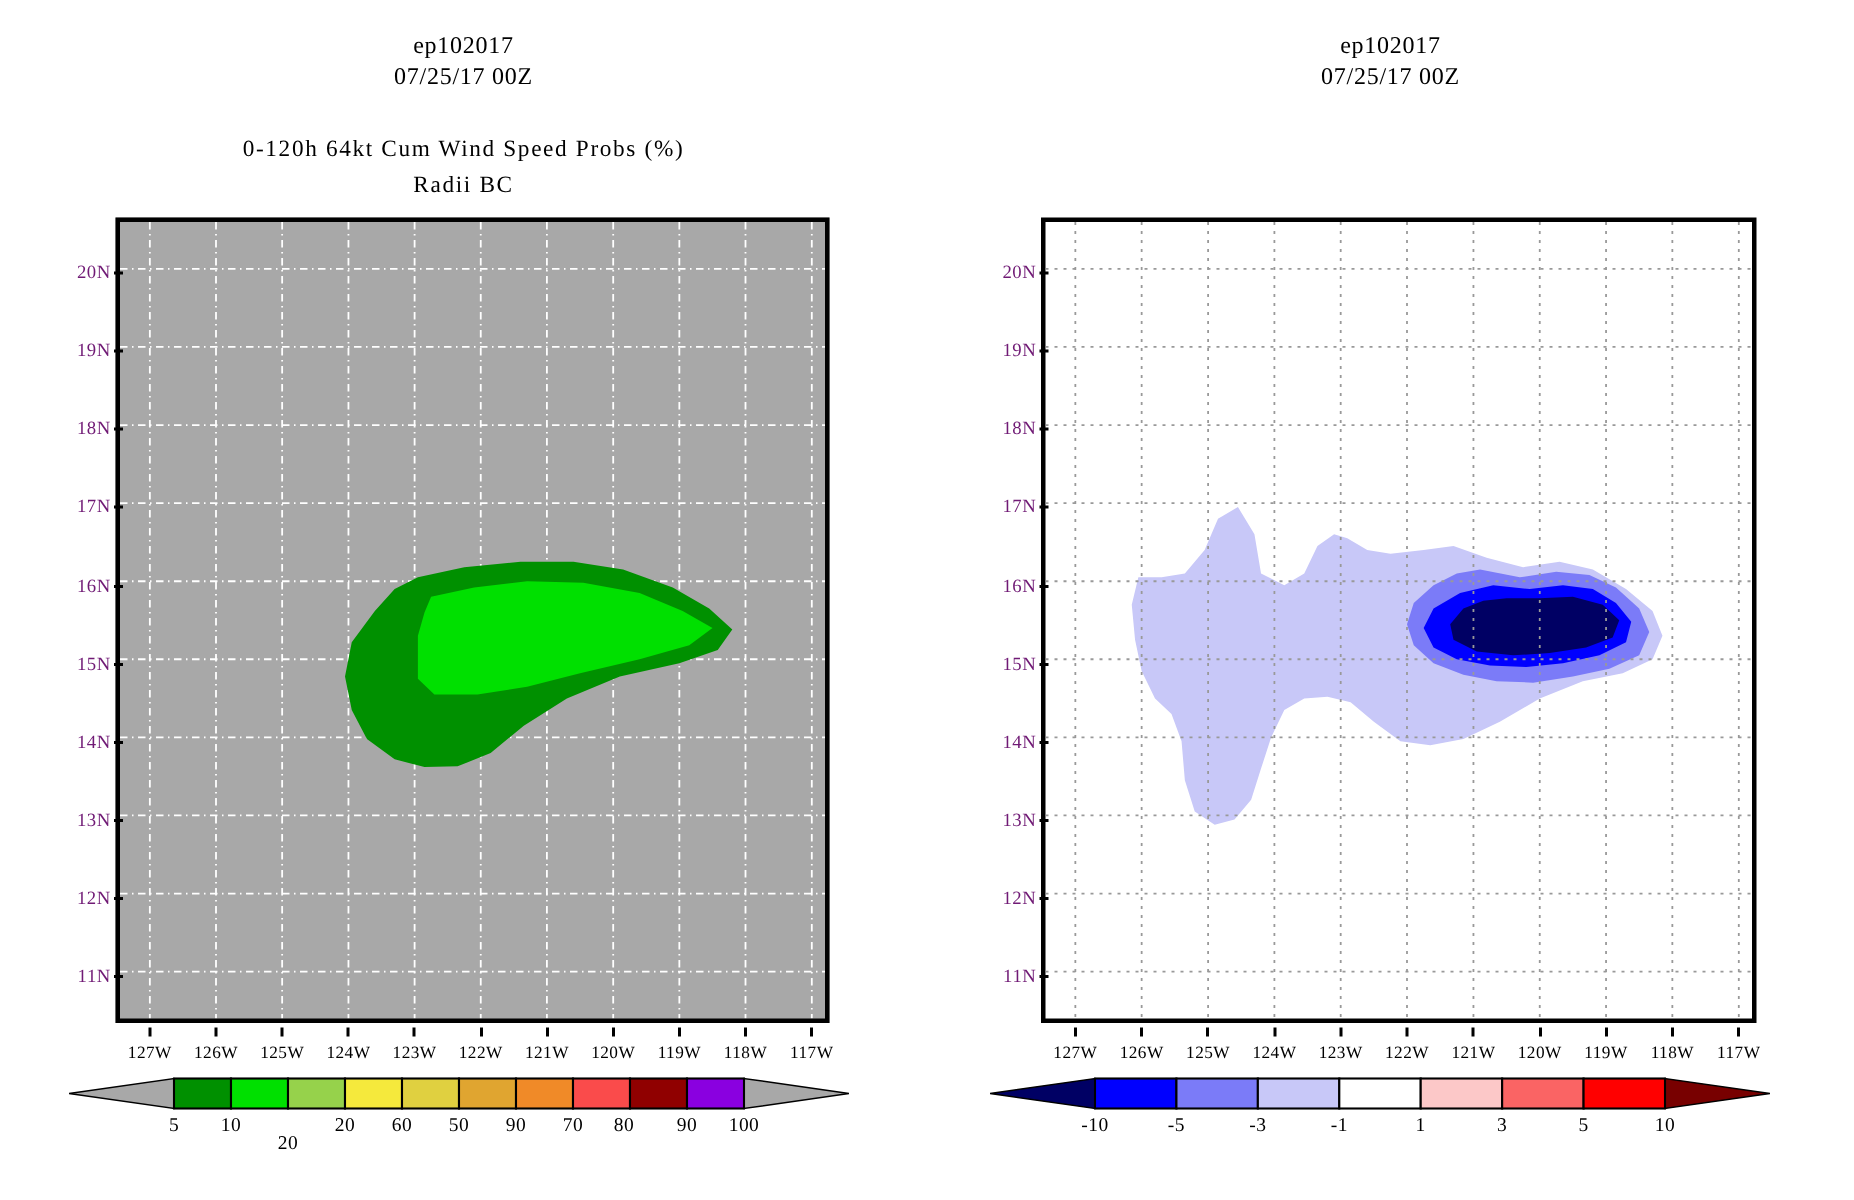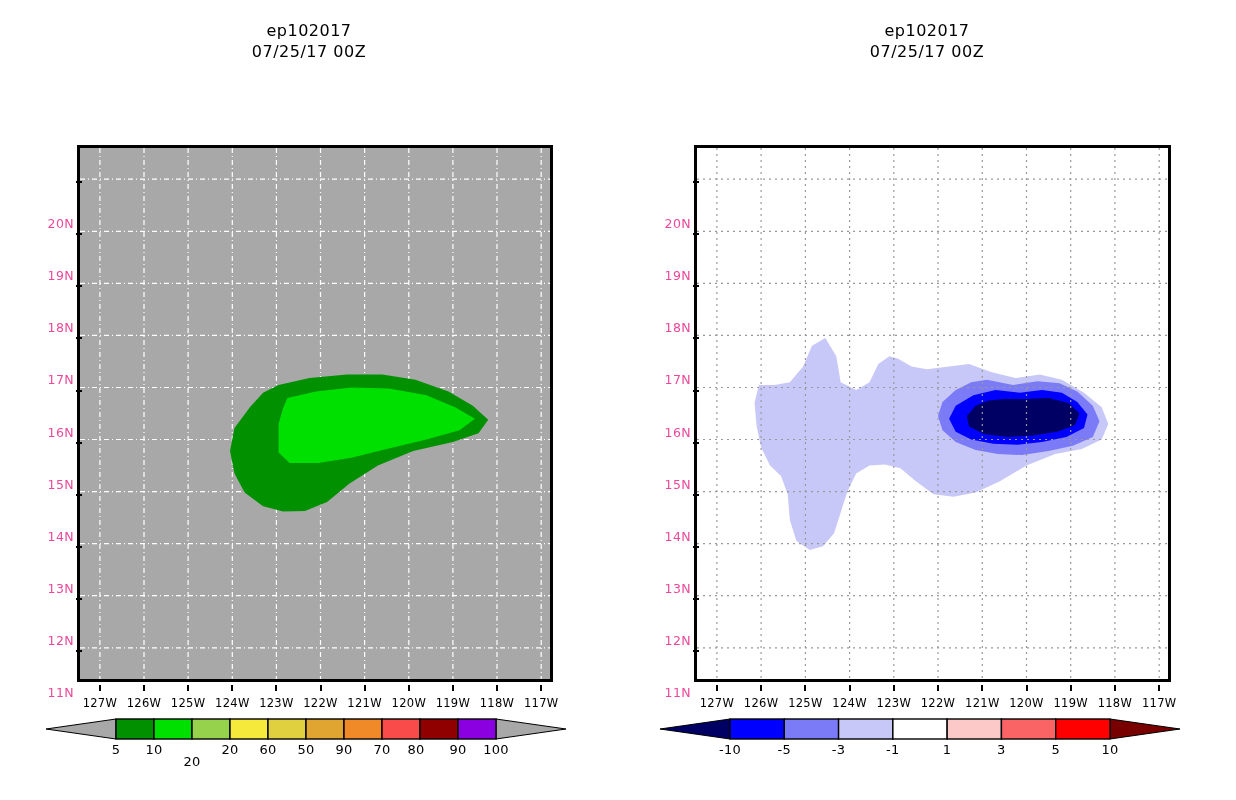--- a/index.html
+++ b/index.html
@@ -12,20 +12,21 @@
     height: 800px;
     font-family: "DejaVu Sans", sans-serif;
     overflow: hidden;
     position: relative;
   }
   .panel {
     position: absolute;
     top: 0;
     width: 618px;
     height: 800px;
+    font-family: Liberation Serif, serif;
   }
   .panel-left  { left: 0; }
   .panel-right { left: 618px; }
   .title-id {
     position: absolute;
     top: 20px;
     left: 0;
     width: 618px;
     text-align: center;
     font-size: 16px;
@@ -72,24 +73,23 @@
   }
 
   
   .ylabels, .xlabels { position: absolute; }
   .ytick {
     position: absolute;
     right: 0;
     text-align: right;
     font-size: 12.5px;
     letter-spacing: 0.4px;
-    color: #ec4899;
+    color: #701a75;
     white-space: nowrap;
     transform: translateY(-50%);
-    margin-top: 41px;
   }
   .ytickmark {
     position: absolute;
     width: 6px;
     height: 2px;
     background: #000;
   }
   .xtick {
     position: absolute;
     top: 0;
@@ -117,20 +117,22 @@
     white-space: nowrap;
     transform: translateX(-50%);
   }
 </style>
 </head>
 <body>
 
 <div class="panel panel-left">
   <div class="title-id"><span>ep102017</span>
 <span>07/25/17 00Z</span></div>
+  <div class="title-main"><span>0-120h 64kt Cum Wind Speed Probs (%)</span>
+<span>Radii BC</span></div>
 
   <div class="plotbox left">
     <div class="plot-inner">
       <svg class="gridsvg" viewBox="0 0 470 531" preserveAspectRatio="none" id="grid-left">
           <line x1="19.9" y1="0" x2="19.9" y2="531" stroke="#ffffff" stroke-width="1.2" stroke-dasharray="5,3,1,3"></line>
           <line x1="64.0" y1="0" x2="64.0" y2="531" stroke="#ffffff" stroke-width="1.2" stroke-dasharray="5,3,1,3"></line>
           <line x1="108.1" y1="0" x2="108.1" y2="531" stroke="#ffffff" stroke-width="1.2" stroke-dasharray="5,3,1,3"></line>
           <line x1="152.3" y1="0" x2="152.3" y2="531" stroke="#ffffff" stroke-width="1.2" stroke-dasharray="5,3,1,3"></line>
           <line x1="196.4" y1="0" x2="196.4" y2="531" stroke="#ffffff" stroke-width="1.2" stroke-dasharray="5,3,1,3"></line>
           <line x1="240.5" y1="0" x2="240.5" y2="531" stroke="#ffffff" stroke-width="1.2" stroke-dasharray="5,3,1,3"></line>

